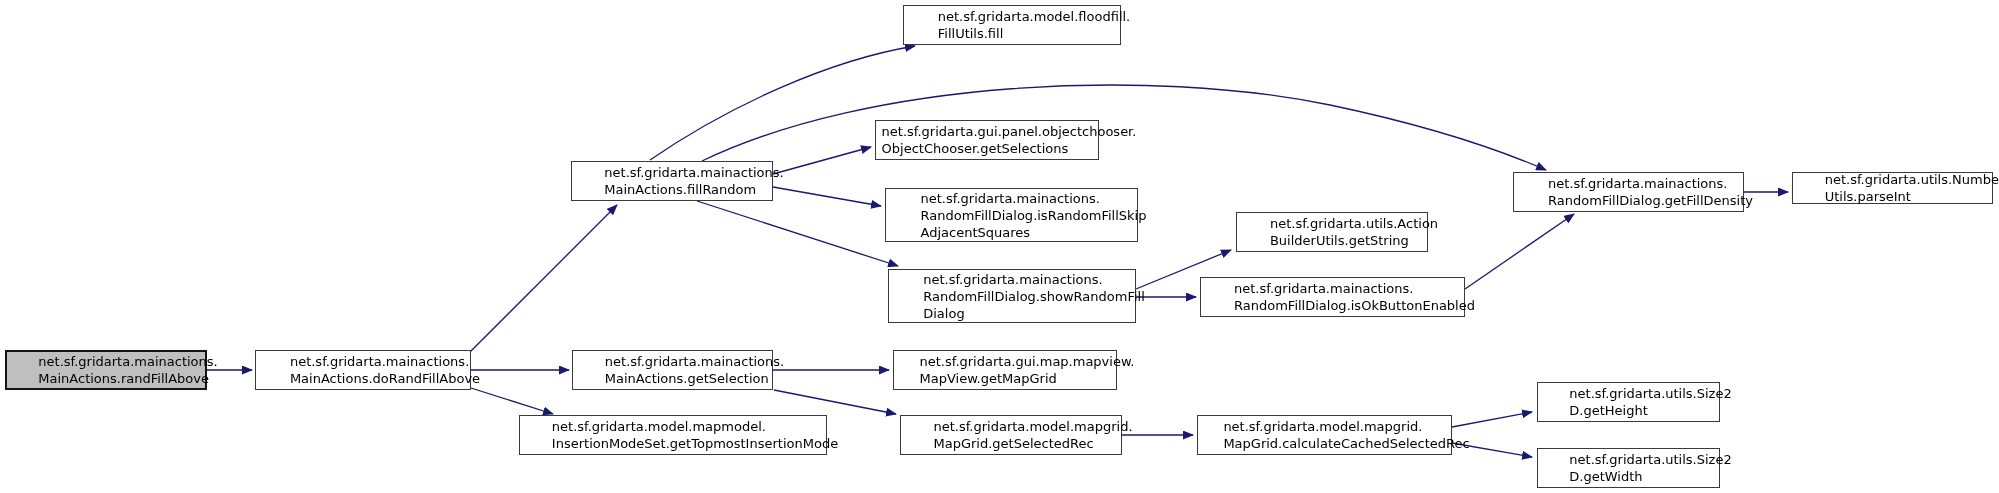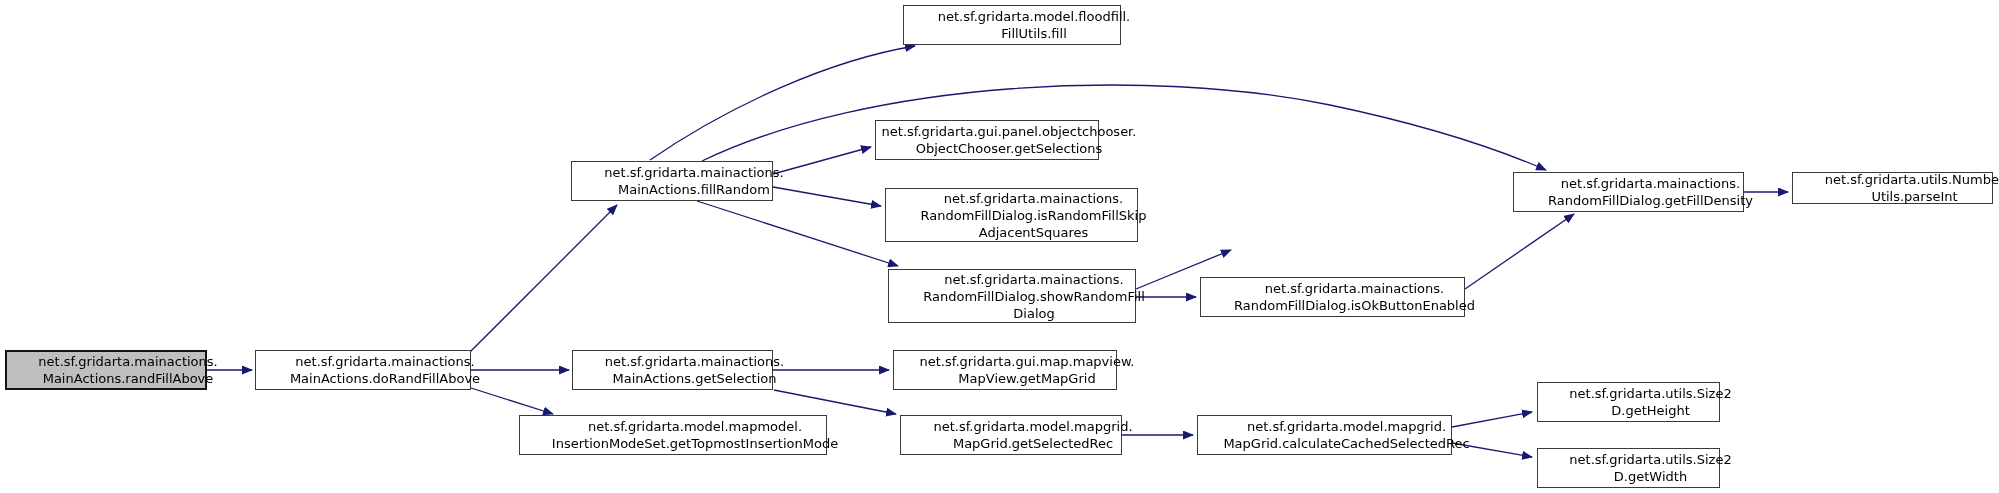--- a/index.html
+++ b/index.html
@@ -12,21 +12,21 @@
   }
   .edges{position:absolute;left:0;top:0;z-index:0;}
   .node{
     position:absolute;
     box-sizing:border-box;
     background:#ffffff;
     border:1.5px solid #3a3a3a;
     display:flex;
     align-items:center;
     justify-content:center;
-    text-align:center;
+    text-align:left;
     z-index:1;
     cursor:pointer;
     padding-left:44px;
   }
   .node .lbl{
     white-space:pre-line;
     font-size:13px;
     line-height:17px;
     color:#000000;
     padding:0 2px;
@@ -100,20 +100,24 @@
 RandomFillDialog.isRandomFillSkip
 AdjacentSquares</span>
   </div>
 
   <div class="node" style="left:888px;top:269px;width:248px;height:54px">
     <span class="lbl">net.sf.gridarta.mainactions.
 RandomFillDialog.showRandomFill
 Dialog</span>
   </div>
 
+  <div class="node" style="left:1236px;top:212px;width:192px;height:40px">
+    <span class="lbl">net.sf.gridarta.utils.Action
+BuilderUtils.getString</span>
+  </div>
 
   <div class="node" style="left:1200px;top:277px;width:265px;height:40px">
     <span class="lbl">net.sf.gridarta.mainactions.
 RandomFillDialog.isOkButtonEnabled</span>
   </div>
 
   <div class="node" style="left:1513px;top:172px;width:231px;height:40px">
     <span class="lbl">net.sf.gridarta.mainactions.
 RandomFillDialog.getFillDensity</span>
   </div>

